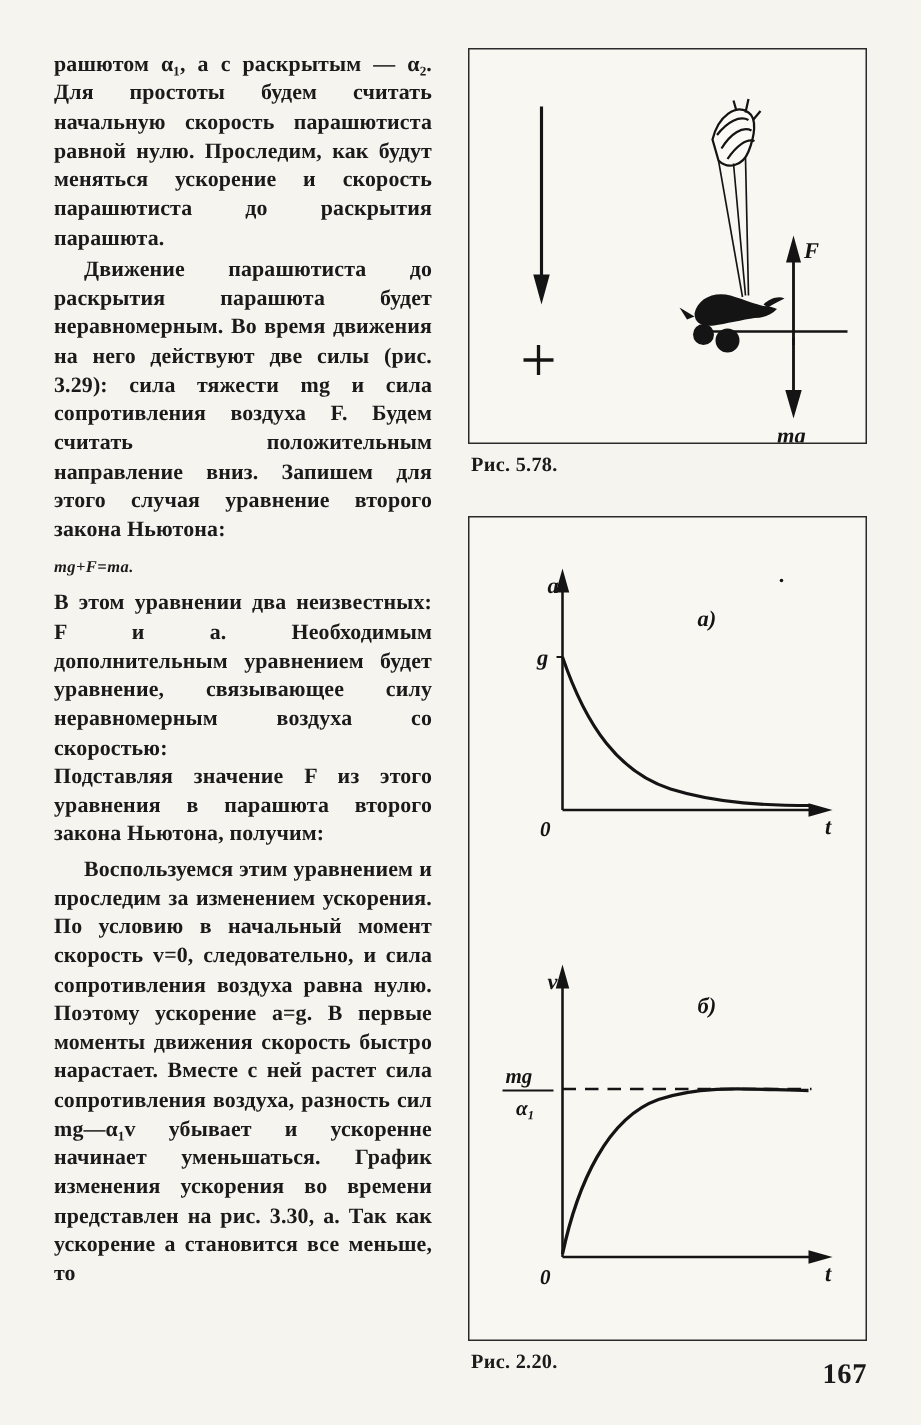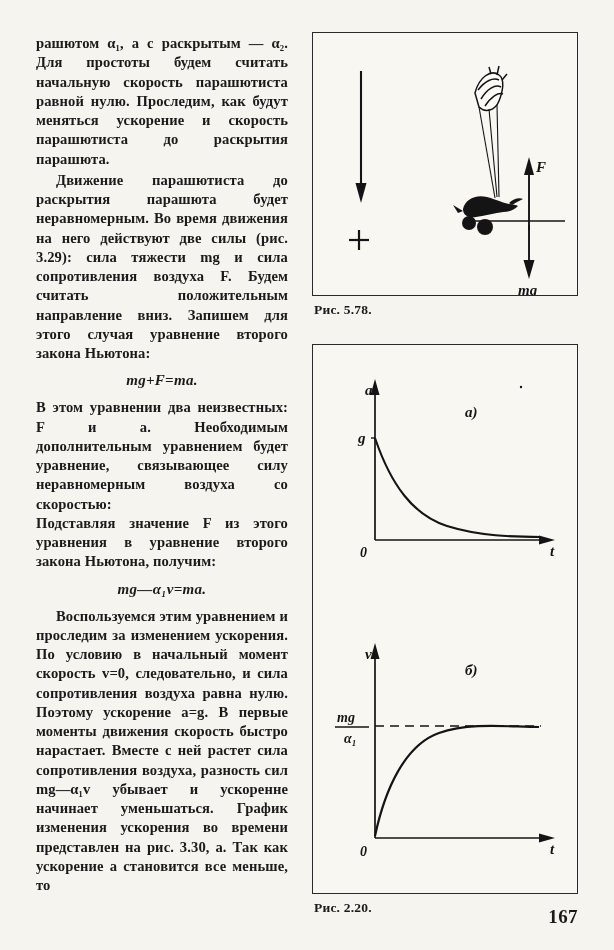--- a/index.html
+++ b/index.html
@@ -35,22 +35,22 @@
     text-justify: inter-word;
     margin: 0 0 0 0;
     letter-spacing: 0.1px;
   }
   .para.indent {
     text-indent: 20px;
   }
   .formula {
     font-family: "Liberation Serif", serif;
     font-style: italic;
-    font-size: 15px;
-    text-align: center;
+    font-size: 11px;
+    text-align: left;
     margin: 9px 0 9px 0;
     letter-spacing: 0.3px;
   }
 
   
   .fig-col {
     position: absolute;
     left: 312px;
     top: 32px;
     width: 268px;
@@ -89,23 +89,22 @@
 
     <p class="para">рашютом α₁, а с раскрытым — α₂. Для простоты будем считать начальную скорость парашютиста равной нулю. Проследим, как будут меняться ускорение и скорость парашютиста до раскрытия парашюта.</p>
 
     <p class="para indent" style="margin-top:2px">Движение парашютиста до раскрытия парашюта будет неравномерным. Во время движения на него действуют две силы (рис. 3.29): сила тяжести mg и сила сопротивления воздуха F. Будем считать положительным направление вниз. Запишем для этого случая уравнение второго закона Ньютона:</p>
 
     <div class="formula">mg+F=ma.</div>
 
     <p class="para">В этом уравнении два неизвестных: F и a. Необходимым дополнительным уравнением будет уравнение, связывающее силу неравномерным воздуха со скоростью:</p>
 
 
-    <p class="para">Подставляя значение F из этого уравнения в уравнение второго закона Ньютона, получим:</p>
-
-    <div class="formula">mg—α₁v=ma.</div>
+    <p class="para">Подставляя значение F из этого уравнения в парашюта второго закона Ньютона, получим:</p>
+
 
     <p class="para indent" style="margin-top:4px">Воспользуемся этим уравнением и проследим за изменением ускорения. По условию в начальный момент скорость v=0, следовательно, и сила сопротивления воздуха равна нулю. Поэтому ускорение a=g. В первые моменты движения скорость быстро нарастает. Вместе с ней растет сила сопротивления воздуха, разность сил mg—α₁v убывает и ускоренне начинает уменьшаться. График изменения ускорения во времени представлен на рис. 3.30, а. Так как ускорение a становится все меньше, то</p>
   </div>
 
   <div class="fig-col">
 
     <div class="fig-box" id="fig1">
       <svg width="264" height="262" viewBox="0 0 264 262">
 
         <line x1="48" y1="38" x2="48" y2="154" stroke="#141414" stroke-width="2.1"></line>

